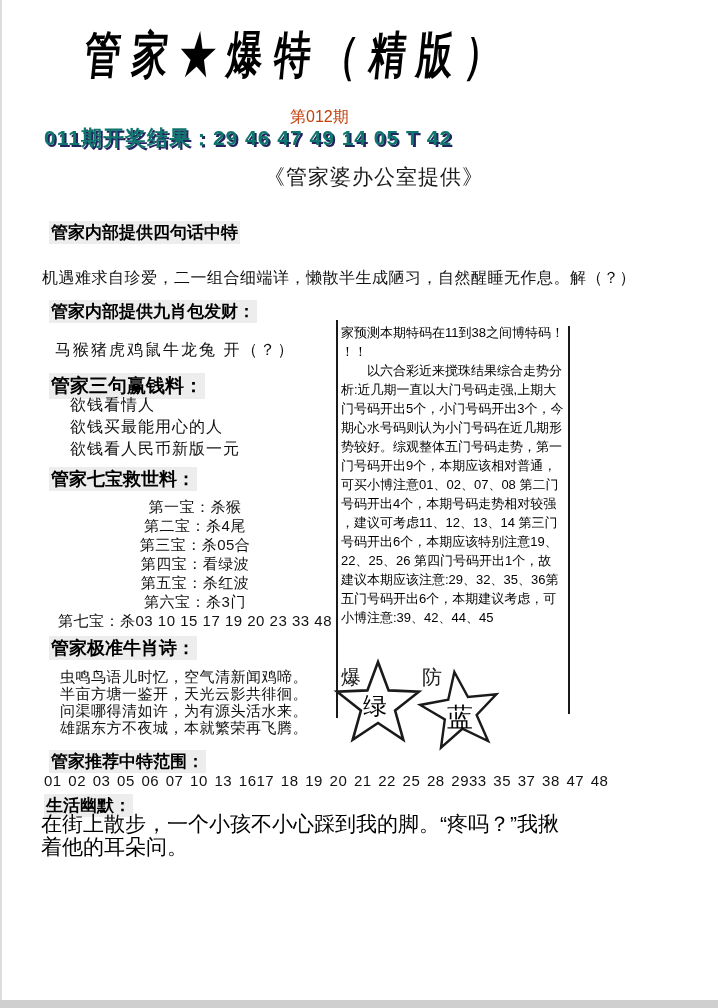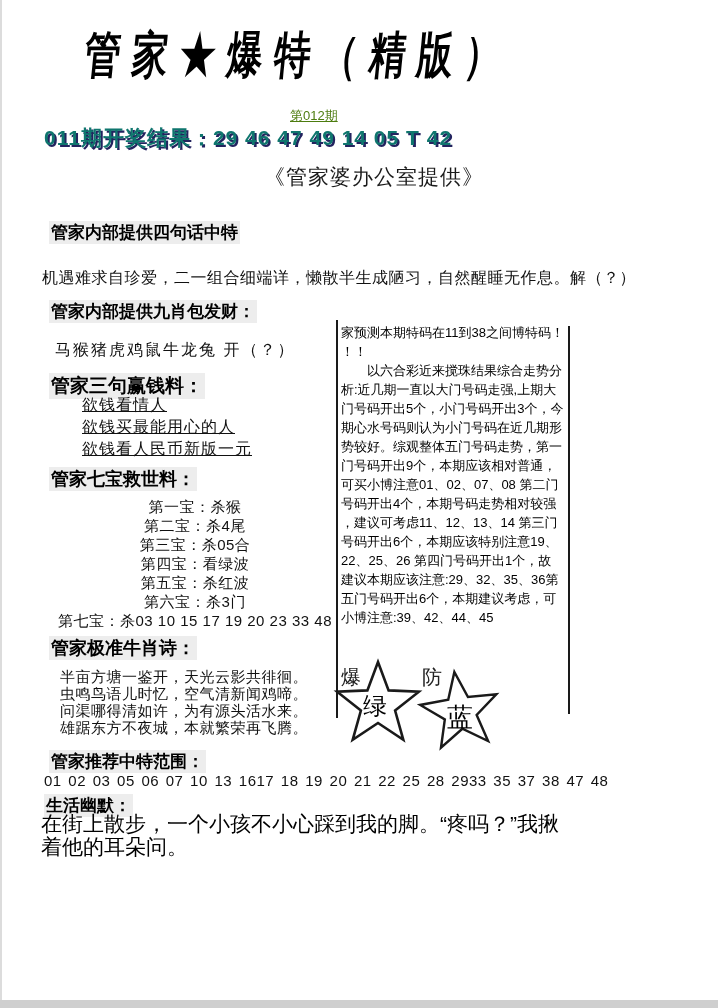--- a/index.html
+++ b/index.html
@@ -17,38 +17,38 @@
   .edge-bottom { position:absolute; left:0; bottom:0; width:718px; height:8px; background:#cfcfcf; }
 
   .title {
     position:absolute; left:88px; top:22px;
     font-family:"Liberation Serif", serif;
     font-weight:bold; font-size:50px; letter-spacing:16px;
     transform: scaleX(0.72) skewX(-8deg);
     transform-origin: left top;
     white-space:nowrap; color:#000;
   }
-  .issue { position:absolute; left:290px; top:107px; font-size:13px; color:#4d7c0f;text-decoration:underline; }
+  .issue { position:absolute; left:290px; top:107px; font-size:16px; color:#c2410c; }
   .result {
     position:absolute; left:44px; top:124px;
     font-size:21px; font-weight:bold; color:#0f766e;
     text-shadow: 2px 2px 0 #23235f;
     letter-spacing:1px; white-space:nowrap;
   }
   .provider { position:absolute; left:264px; top:163px; font-size:21px; color:#1a1a1a; letter-spacing:1px; }
 
   .hdr { font-weight:bold; color:#000; background:#ededed; display:inline-block; padding:0 2px; }
   .hdr1 { position:absolute; left:49px; top:221px; font-size:17px; }
   .four-text { position:absolute; left:42px; top:268px; font-size:16px; letter-spacing:0.5px; white-space:nowrap; }
 
   .hdr2 { position:absolute; left:49px; top:300px; font-size:17px; }
   .nine-text { position:absolute; left:55px; top:340px; font-size:16px; letter-spacing:2px; }
 
   .hdr3 { position:absolute; left:49px; top:373px; font-size:19px; }
-  .three-list { position:absolute; left:82px; top:394px; font-size:16px;text-decoration:underline; }
+  .three-list { position:absolute; left:70px; top:394px; font-size:16px; }
   .three-list div { line-height:22px; letter-spacing:1px; }
 
   .hdr4 { position:absolute; left:49px; top:467px; font-size:18px;border-radius:12px; }
   .seven-list { position:absolute; left:58px; top:497px; font-size:15px;text-align:center; }
   .seven-list div { line-height:19px; letter-spacing:0.5px; }
 
   .hdr5 { position:absolute; left:49px; top:636px; font-size:18px; }
   .poem-list { position:absolute; left:60px; top:668px; font-size:15px; }
   .poem-list div { line-height:17px; letter-spacing:0.5px; }
 
@@ -118,22 +118,22 @@
       <div>第四宝：看绿波</div>
       <div>第五宝：杀红波</div>
       <div>第六宝：杀3门</div>
       <div>第七宝：杀03 10 15 17 19 20 23 33 48</div>
     </div>
 
   <div class="hdr5">
     <span class="hdr">管家极准牛肖诗：</span>
   </div>
   <div class="poem-list">
+      <div>虫鸣鸟语儿时忆，空气清新闻鸡啼。</div>
       <div>半亩方塘一鉴开，天光云影共徘徊。</div>
-      <div>虫鸣鸟语儿时忆，空气清新闻鸡啼。</div>
       <div>问渠哪得清如许，为有源头活水来。</div>
       <div>雄踞东方不夜城，本就繁荣再飞腾。</div>
     </div>
 
   <div class="hdr6">
     <span class="hdr">管家推荐中特范围：</span>
   </div>
   <div class="range-numbers">01 02 03 05 06 07 10 13 1617 18 19 20 21 22 25 28 2933 35 37 38 47 48</div>
 
   <div class="hdr7">

